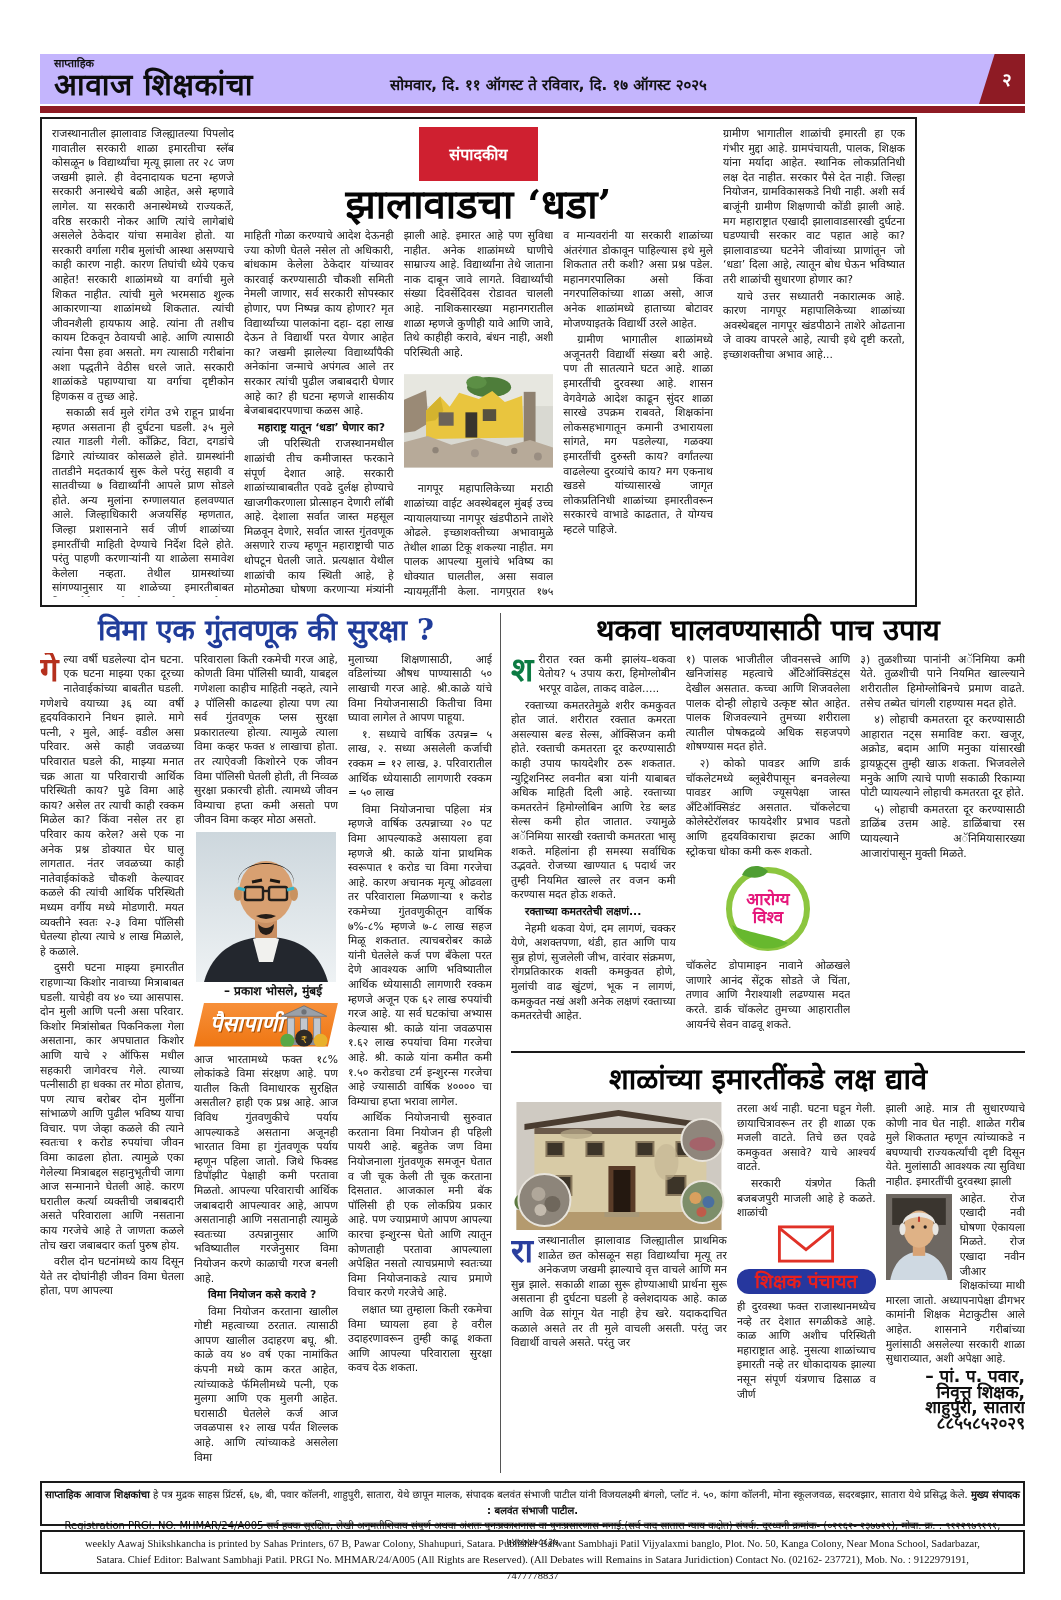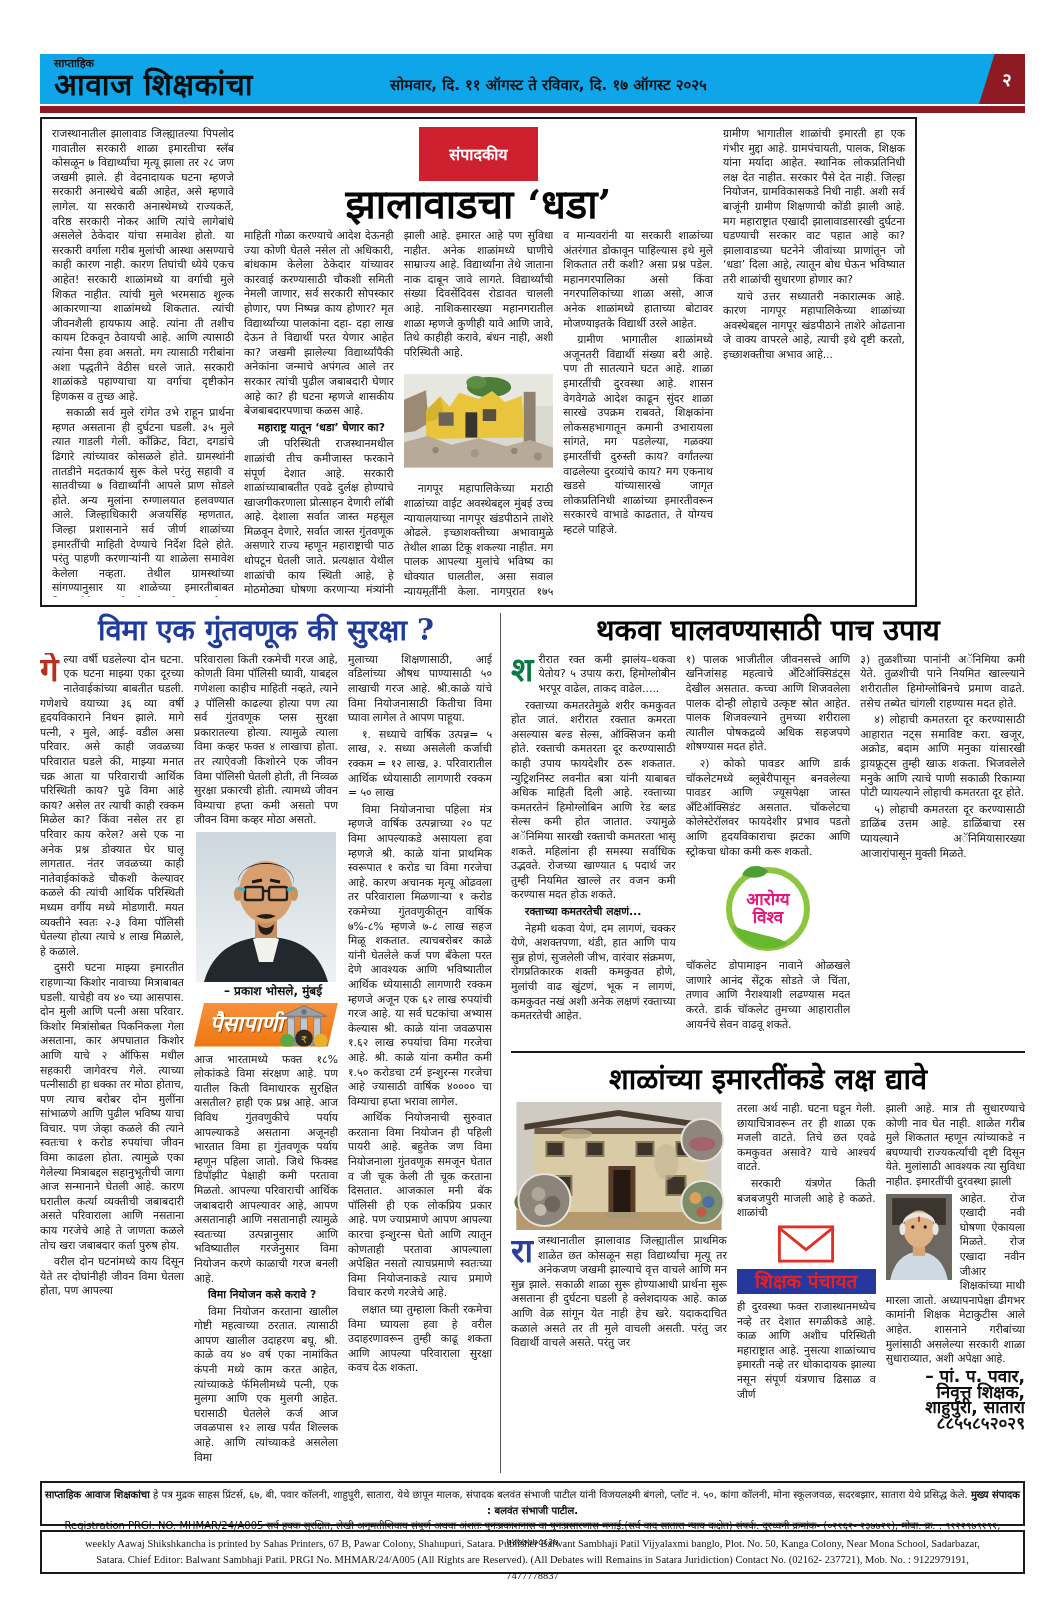--- a/index.html
+++ b/index.html
@@ -1,20 +1,20 @@
 <!DOCTYPE html>
 <html><head>
 <meta charset="utf-8">
 <style>
   html,body{margin:0;padding:0;background:#e9e9e9;}
   .page{position:relative;width:1061px;height:1600px;background:#ffffff;margin:0 auto;
         font-family:"DejaVu Sans",sans-serif;color:#111;overflow:hidden;}
   
   .masthead-band{position:absolute;left:40px;top:54px;width:985px;height:50px;
-        background:#0ea5e9;display:flex;align-items:center;}
+        background:#c4b5fd;display:flex;align-items:center;}
   .masthead-block{padding-left:14px;line-height:1;}
   .weekly-label{font-size:11px;font-weight:bold;color:#111;display:block;margin-bottom:1px;}
   .masthead-title{font-family:"DejaVu Serif",serif;font-size:30px;font-weight:bold;color:#0d0d0d;letter-spacing:.5px;}
   .dateline{position:absolute;left:350px;top:20px;font-size:15px;font-weight:bold;color:#111;}
   .page-wedge{position:absolute;right:0;top:0;width:46px;height:50px;background:#8e1b24;
         clip-path:polygon(34% 0,100% 0,100% 100%,0 100%);display:flex;align-items:center;justify-content:center;}
   .page-number{color:#fff;font-size:18px;font-weight:bold;padding-left:10px;}
   .masthead-rule{position:absolute;left:40px;top:106px;width:985px;height:7px;background:#8e1b24;}
   
   .editorial-box{position:absolute;left:40px;top:117px;width:877px;height:490px;border:2px solid #1a1a1a;
@@ -69,21 +69,21 @@
   .paisapani-label{font-size:22px;font-weight:bold;font-style:italic;padding-left:16px;
         text-shadow:1px 1px 0 #a04a00;}
   .paisapani .bank{position:absolute;right:6px;top:-2px;}
   
   .aarogya{width:92px;height:92px;margin:4px auto;position:relative;flex:none;}
   .aarogya-text{position:absolute;inset:0;display:flex;flex-direction:column;align-items:center;
         justify-content:center;line-height:1.05;font-weight:bold;color:#e5177b;font-size:17px;}
   
   .env-wrap{text-align:center;margin:4px 0 2px 0;}
   .sp-band{background:#26379e;color:#e8201e;font-weight:bold;font-size:19px;text-align:center;
-        padding:5px 4px;margin:2px 0 6px 0;}
+        padding:5px 4px;margin:2px 0 6px 0;border-radius:12px;}
   .oldman-wrap{float:left;width:66px;margin:2px 8px 2px 0;}
   .byline{font-weight:bold;font-size:17px;text-align:right;text-indent:0;margin-top:2px;}
   
   .footer-box1{position:absolute;left:40px;top:1481px;width:985px;height:45px;border:2px solid #1a1a1a;
         box-sizing:border-box;text-align:center;font-size:10px;line-height:1.55;padding-top:4px;}
   .footer-box2{position:absolute;left:40px;top:1530px;width:985px;height:44px;border:2px solid #1a1a1a;
         box-sizing:border-box;text-align:center;font-family:"Liberation Serif",serif;
         font-size:10.5px;line-height:1.5;padding:4px 30px;}
   .fb{font-weight:bold;}
 </style>

